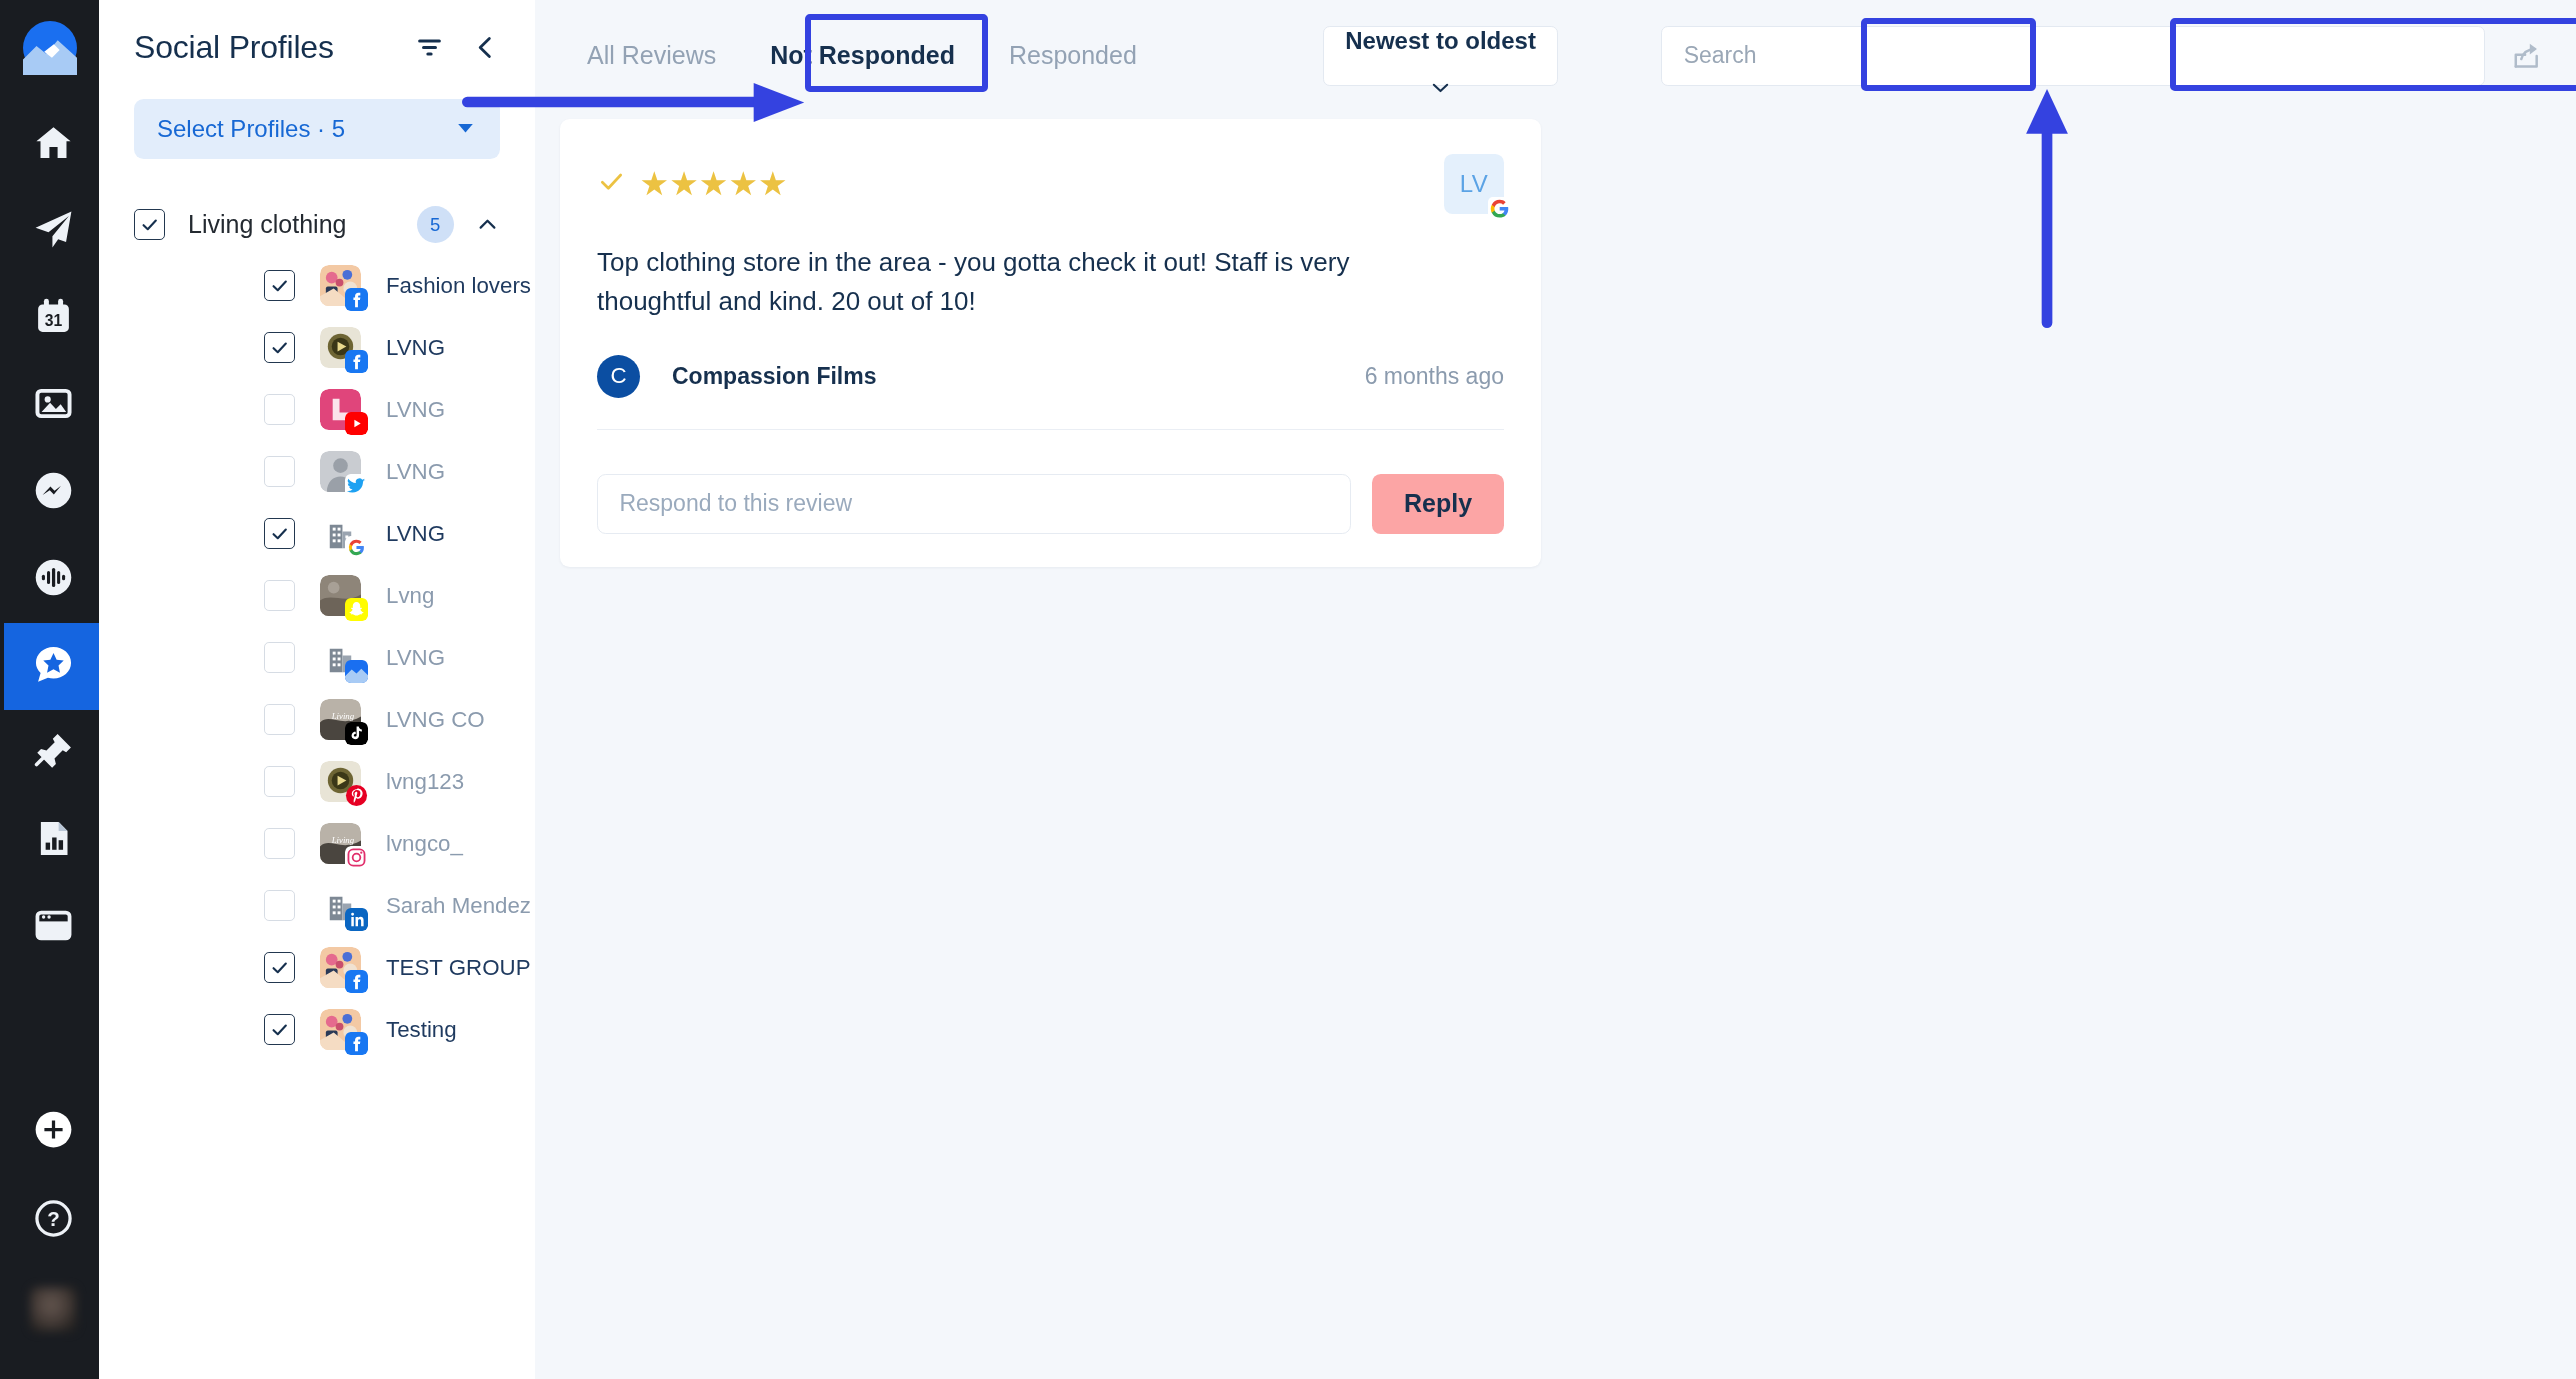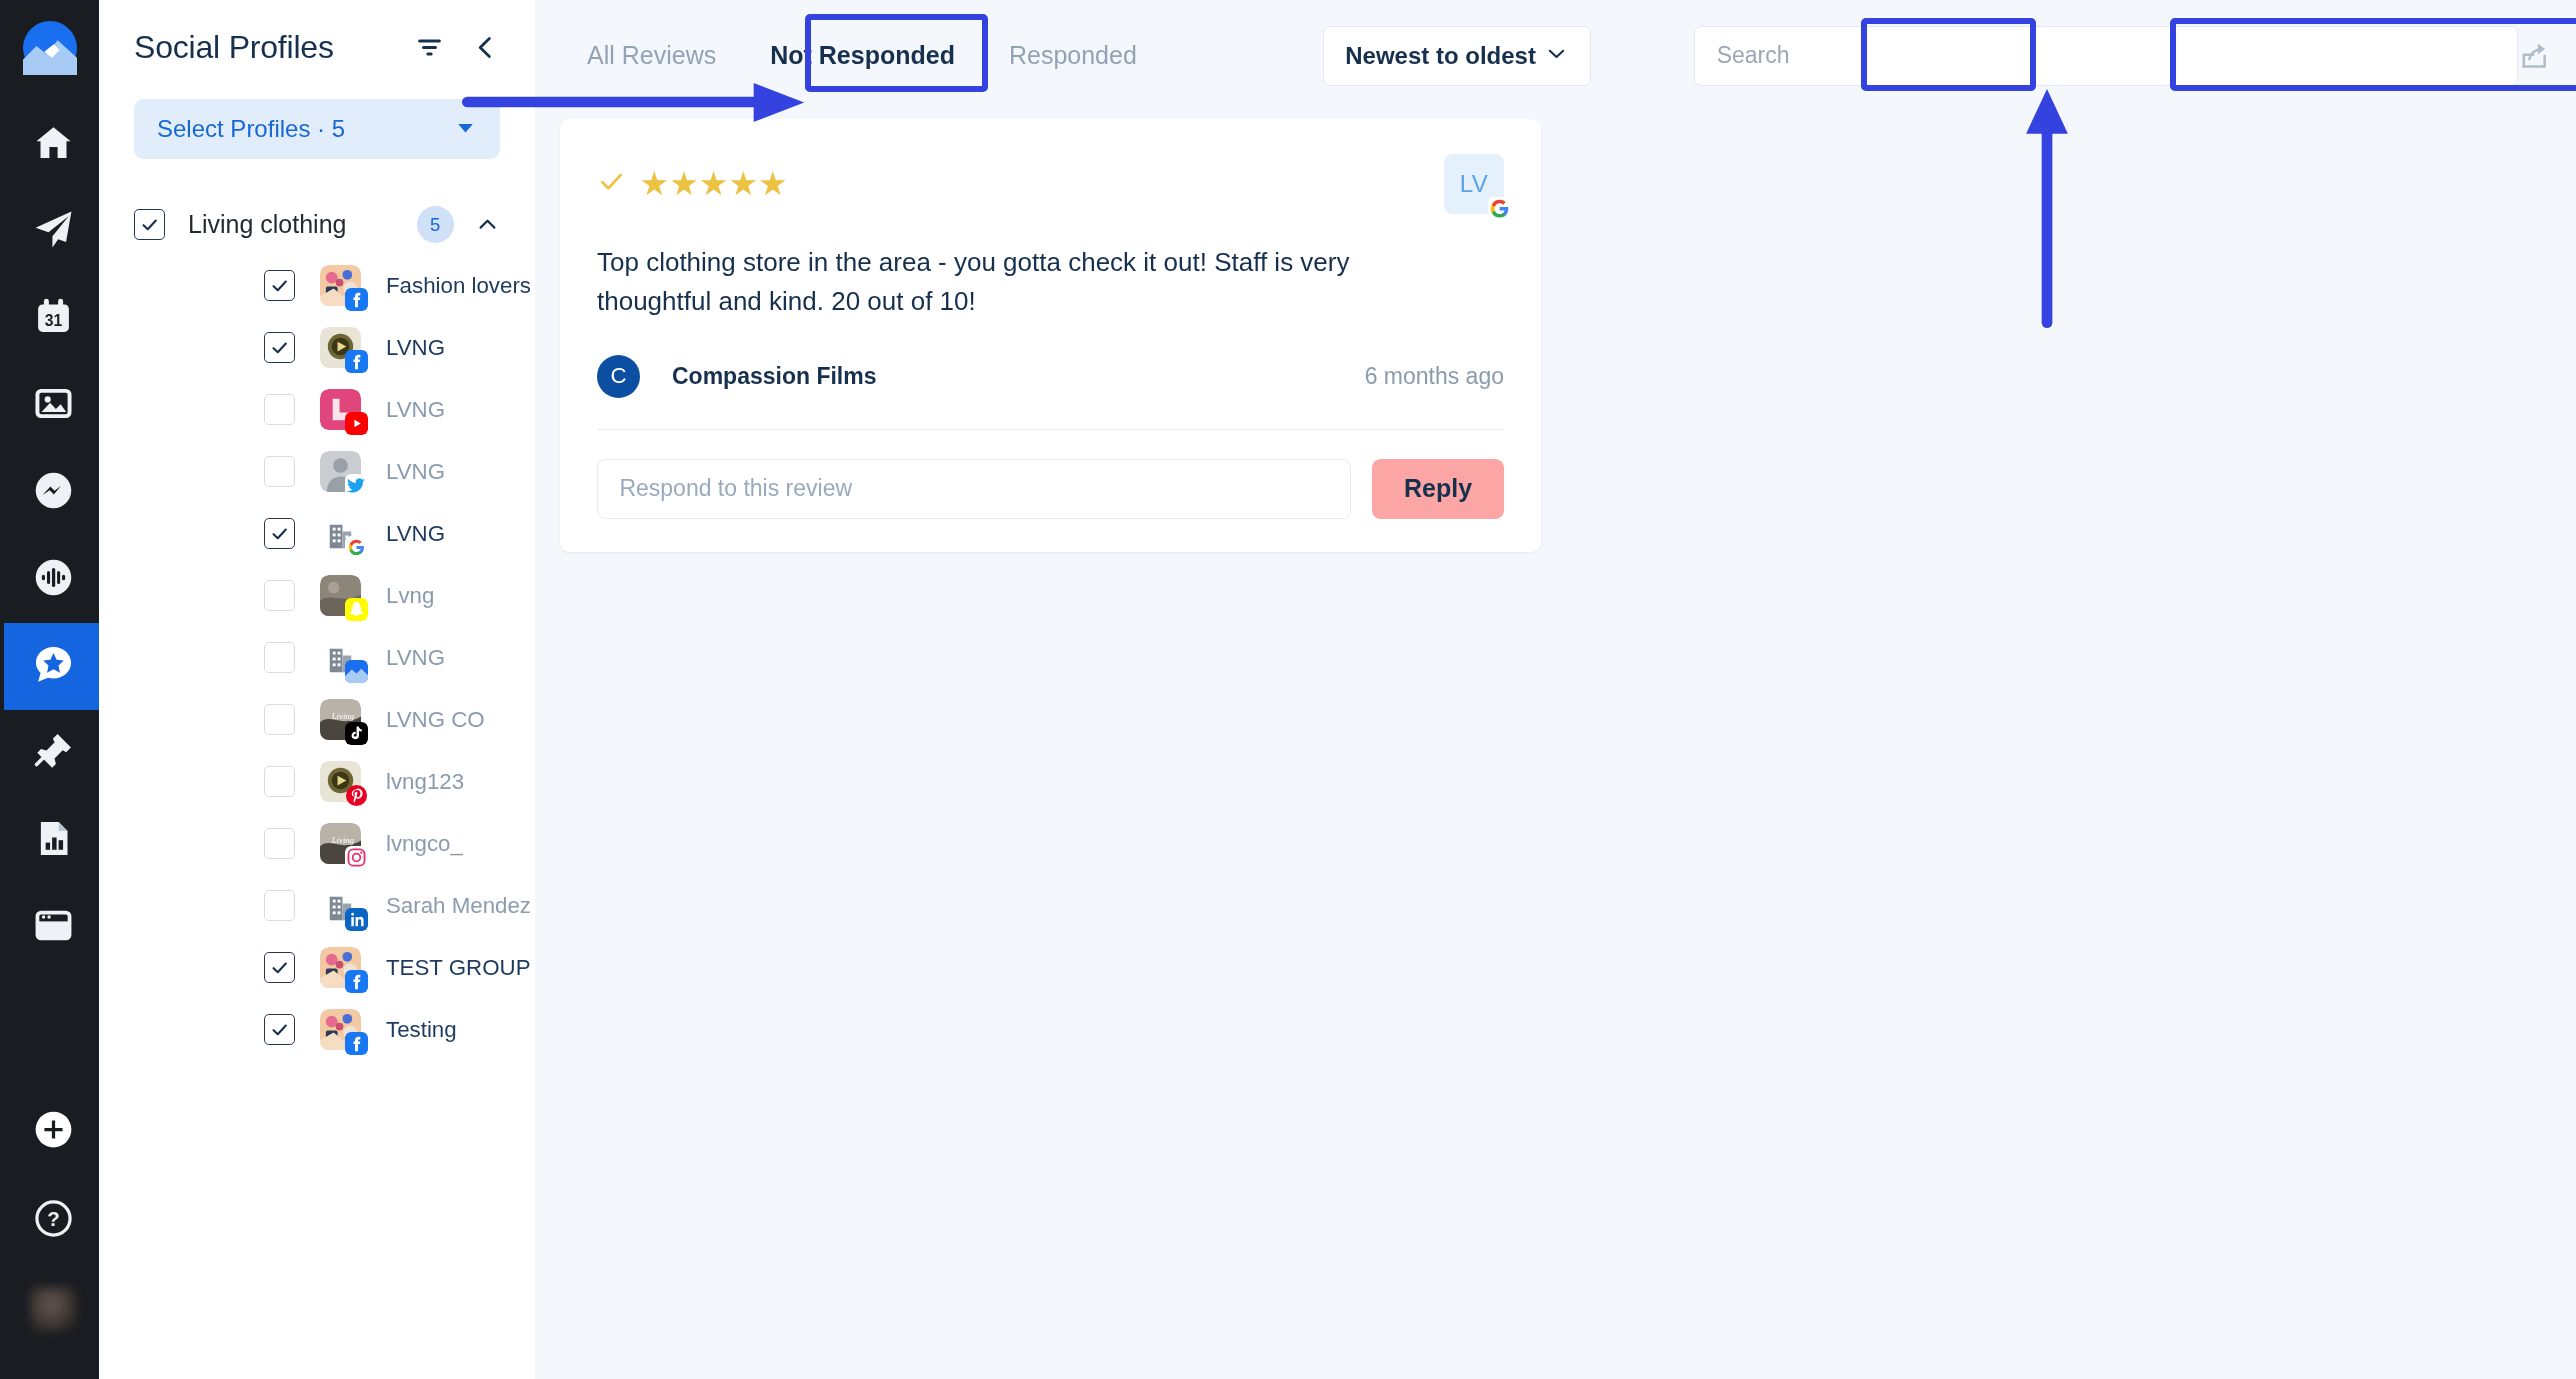--- a/index.html
+++ b/index.html
@@ -99,22 +99,22 @@
   }
   .tab {
     font-size: 25px; color: #93a2b4; padding: 0 27px; height: 70px;
     display: flex; align-items: center; cursor: pointer; white-space: nowrap;
   }
   .tab.active { color: #16304e; font-weight: bold; }
 
   .sortbox {
     margin-left: 159px; height: 60px; background: #fff;
     border: 1px solid #e3e9f1; border-radius: 6.8px;
-    display: flex; align-items: center; padding: 0 21.4px; gap: 8px;
-    cursor: pointer; white-space: nowrap;
+    display: flex; align-items: center; padding: 0 21.4px; gap: 20px;
+    cursor: pointer; white-space: nowrap; flex-direction: column;
   }
   .sortbox .s-label { font-size: 24px; color: #16304e; font-weight: bold; }
 
   .searchbox {
     margin-left: 103px; width: 824px; height: 60px;
     background: #fff; border: 1px solid #e3e9f1; border-radius: 6.8px;
     display: flex; align-items: center; padding: 0 21.4px;
   }
   .searchbox input {
     border: none; outline: none; width: 100%;
@@ -151,21 +151,21 @@
     max-width: 855px;
   }
   .reviewer-row { display: flex; align-items: center; margin-top: 33px; }
   .reviewer-av {
     width: 43px; height: 43px; border-radius: 50%; background: #0b4ea2;
     color: #fff; font-size: 22.3px; display: flex; align-items: center; justify-content: center;
   }
   .reviewer-name { margin-left: 32px; font-size: 23px; color: #16304e; font-weight: bold; }
   .review-time { margin-left: auto; font-size: 23px; color: #8b9bae; }
   .divider { height: 1px; background: #eaeef4; margin: 31px 0 0 0; }
-  .reply-row { display: flex; align-items: center; margin-top: 29px; gap: 21.4px; }
+  .reply-row { display: flex; align-items: center; margin-top: 44px; gap: 21.4px; }
   .reply-input {
     flex: 1; height: 60px; border: 1px solid #e6ebf2; border-radius: 8.7px;
     display: flex; align-items: center; padding: 0 21.4px;
   }
   .reply-input input {
     border: none; outline: none; width: 100%; background: transparent;
     font-size: 23px; color: #16304e; font-family: "Liberation Sans", sans-serif;
   }
   .reply-input input::placeholder { color: #9aaabd; }
   .reply-btn {

